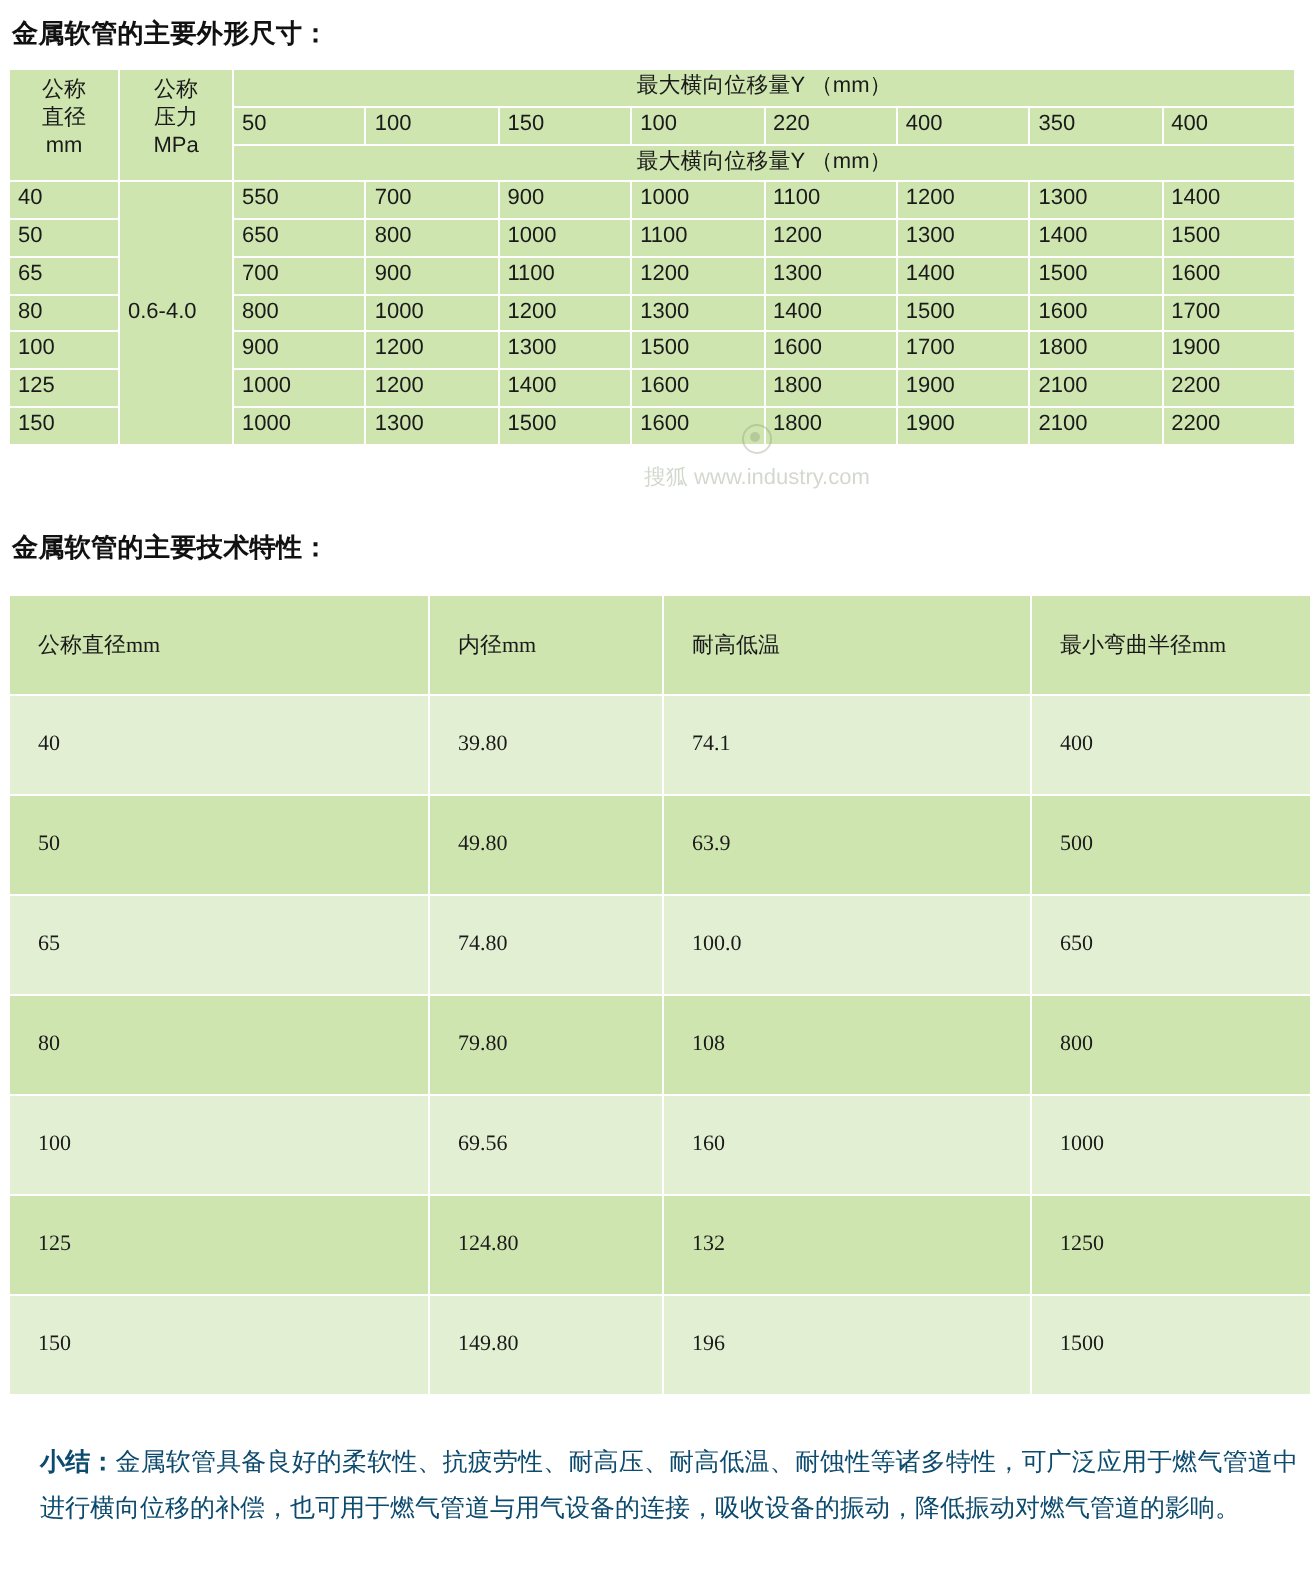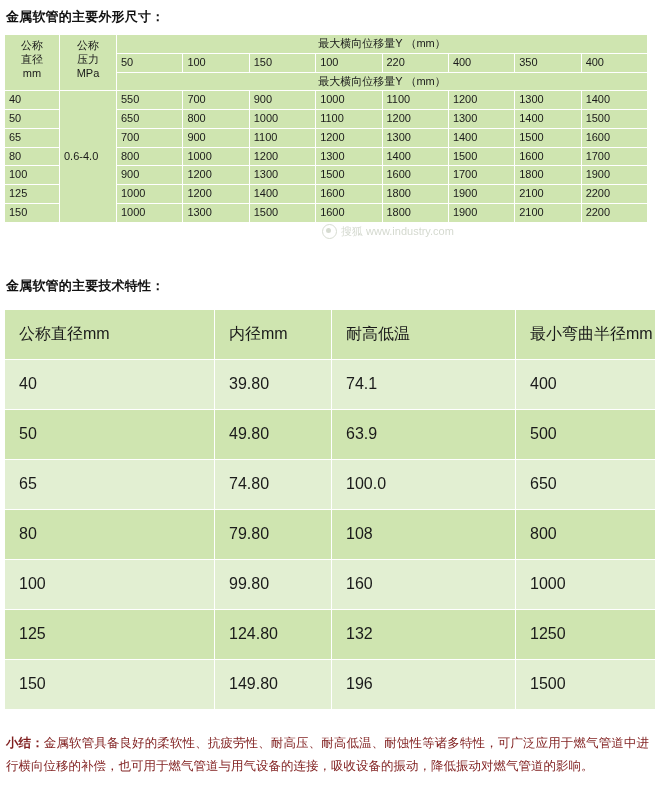--- a/index.html
+++ b/index.html
@@ -21,21 +21,21 @@
     box-sizing: border-box;
   }
   .heading {
     font-size: 13px;
     font-weight: bold;
     color: #111111;
     margin: 8px 0 8px 6px;
     letter-spacing: 0.2px;
   }
   .heading-2 {
-    margin-top: 54px;
+    margin-top: 42px;
     margin-bottom: 14px;
   }
 
   
   table.t1 {
     border-collapse: collapse;
     margin: 0 0 0 4px;
     width: 644px;
     table-layout: fixed;
   }
@@ -64,60 +64,62 @@
   
   table.t2 {
     border-collapse: collapse;
     margin: 0 0 0 4px;
     width: 645px;
     table-layout: fixed;
   }
   table.t2 td {
     border: 1px solid #ffffff;
     background: #cfe5b0;
-    font-size: 16px;
+    font-size: 11px;
     color: #1a1a1a;
     padding: 0 14px;
     height: 49px;
     text-align: left;
     vertical-align: middle;
+    font-family: Liberation Serif, serif;
   }
   table.t2 tr.alt td {
     background: #e2efd2;
   }
   .t2-c1 { width: 181px; }
   .t2-c2 { width: 88px; }
   .t2-c3 { width: 155px; }
   .t2-c4 { width: 221px; }
 
   
   .summary {
-    margin: 22px 6px 14px 6px;
+    margin: 22px 6px 14px 20px;
     font-size: 12.5px;
     line-height: 1.9;
-    color: #7f1d1d;
+    color: #0c4a6e;
     text-align: justify;
   }
   .summary b {
     font-weight: bold;
   }
 
   
   .watermark {
     position: absolute;
     left: 322px;
-    top: 216px;
+    top: 204px;
     display: flex;
     align-items: center;
     gap: 4px;
     opacity: 0.30;
     pointer-events: none;
     font-size: 11px;
     color: #6f7f5e;
     white-space: nowrap;
+    flex-direction: column;
   }
   .wm-logo {
     width: 13px;
     height: 13px;
     border-radius: 50%;
     border: 1px solid #7a8a69;
     position: relative;
   }
   .wm-logo::after {
     content: "";
@@ -281,21 +283,21 @@
         <td>650</td>
       </tr>
       <tr>
         <td>80</td>
         <td>79.80</td>
         <td>108</td>
         <td>800</td>
       </tr>
       <tr class="alt">
         <td>100</td>
-        <td>99.80</td>
+        <td>69.56</td>
         <td>160</td>
         <td>1000</td>
       </tr>
       <tr>
         <td>125</td>
         <td>124.80</td>
         <td>132</td>
         <td>1250</td>
       </tr>
       <tr class="alt">

